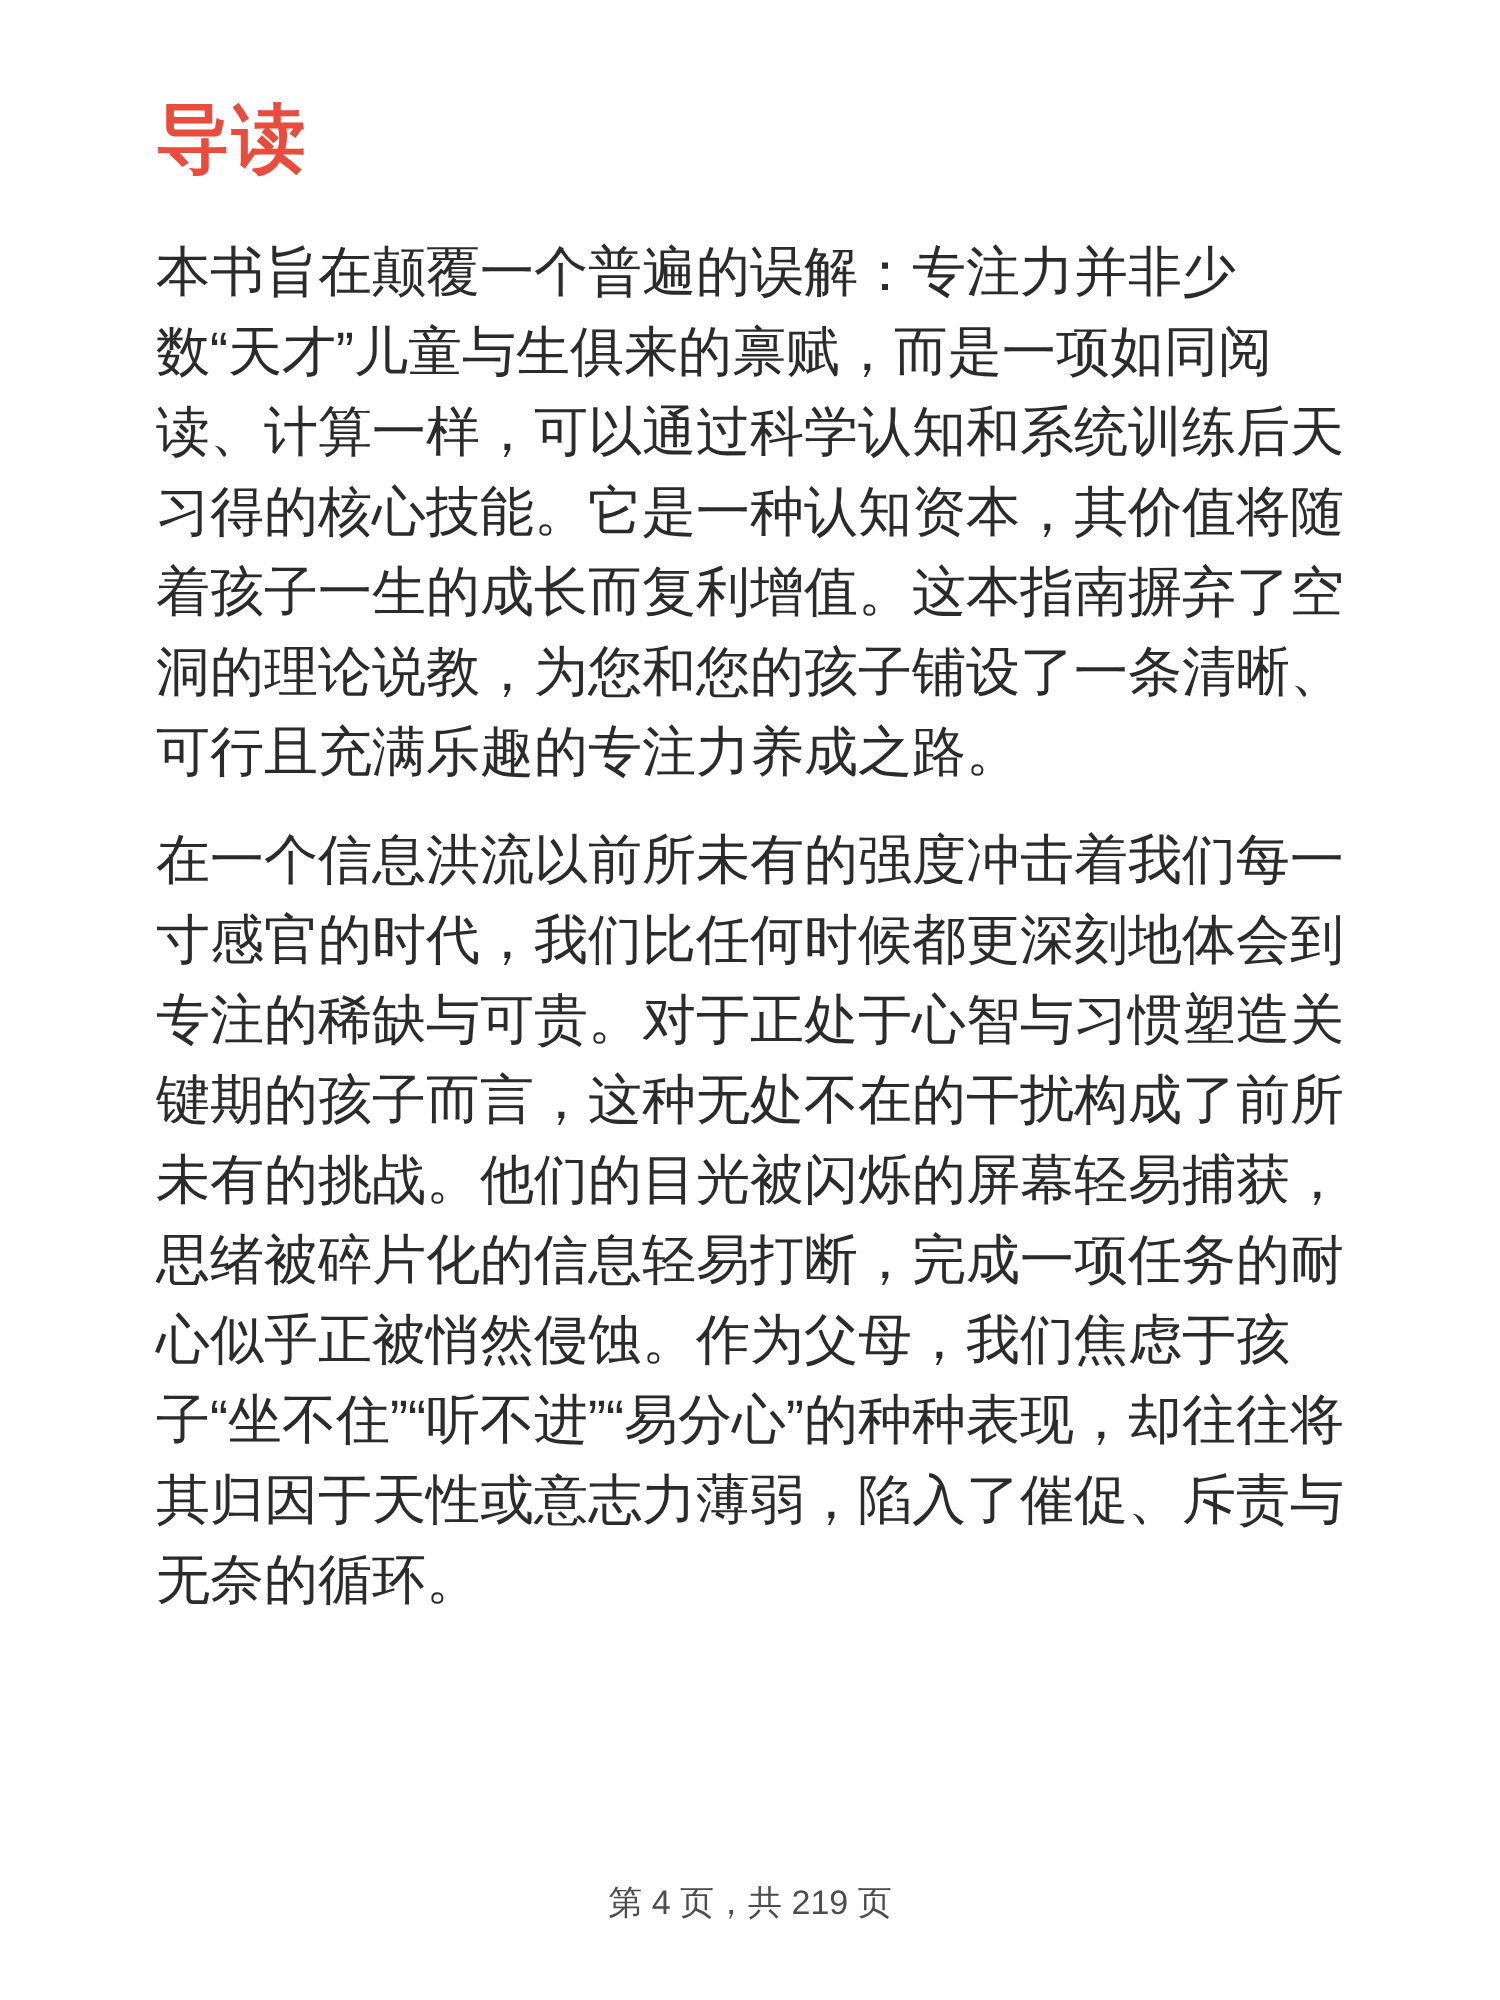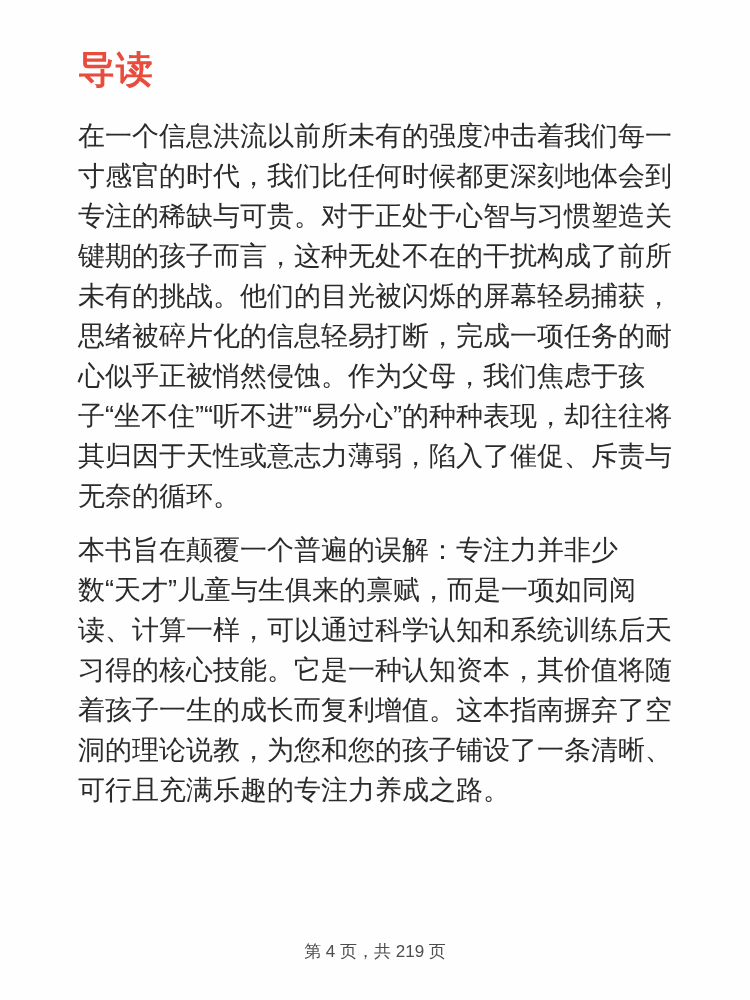--- a/index.html
+++ b/index.html
@@ -50,17 +50,17 @@
     line-height: 20px;
     color: #4d4d4d;
   }
 </style>
 </head>
 <body>
 
 <div class="page">
   <div class="content">
     <h1 class="title">导读</h1>
+    <p class="para">本书旨在颠覆一个普遍的误解：专注力并非少数“天才”儿童与生俱来的禀赋，而是一项如同阅读、计算一样，可以通过科学认知和系统训练后天习得的核心技能。它是一种认知资本，其价值将随着孩子一生的成长而复利增值。这本指南摒弃了空洞的理论说教，为您和您的孩子铺设了一条清晰、可行且充满乐趣的专注力养成之路。</p>
     <p class="para">在一个信息洪流以前所未有的强度冲击着我们每一寸感官的时代，我们比任何时候都更深刻地体会到专注的稀缺与可贵。对于正处于心智与习惯塑造关键期的孩子而言，这种无处不在的干扰构成了前所未有的挑战。他们的目光被闪烁的屏幕轻易捕获，思绪被碎片化的信息轻易打断，完成一项任务的耐心似乎正被悄然侵蚀。作为父母，我们焦虑于孩子“坐不住”“听不进”“易分心”的种种表现，却往往将其归因于天性或意志力薄弱，陷入了催促、斥责与无奈的循环。</p>
-    <p class="para">本书旨在颠覆一个普遍的误解：专注力并非少数“天才”儿童与生俱来的禀赋，而是一项如同阅读、计算一样，可以通过科学认知和系统训练后天习得的核心技能。它是一种认知资本，其价值将随着孩子一生的成长而复利增值。这本指南摒弃了空洞的理论说教，为您和您的孩子铺设了一条清晰、可行且充满乐趣的专注力养成之路。</p>
   </div>
   <div class="footer">第 4 页，共 219 页</div>
 </div>
 
 </body></html>

